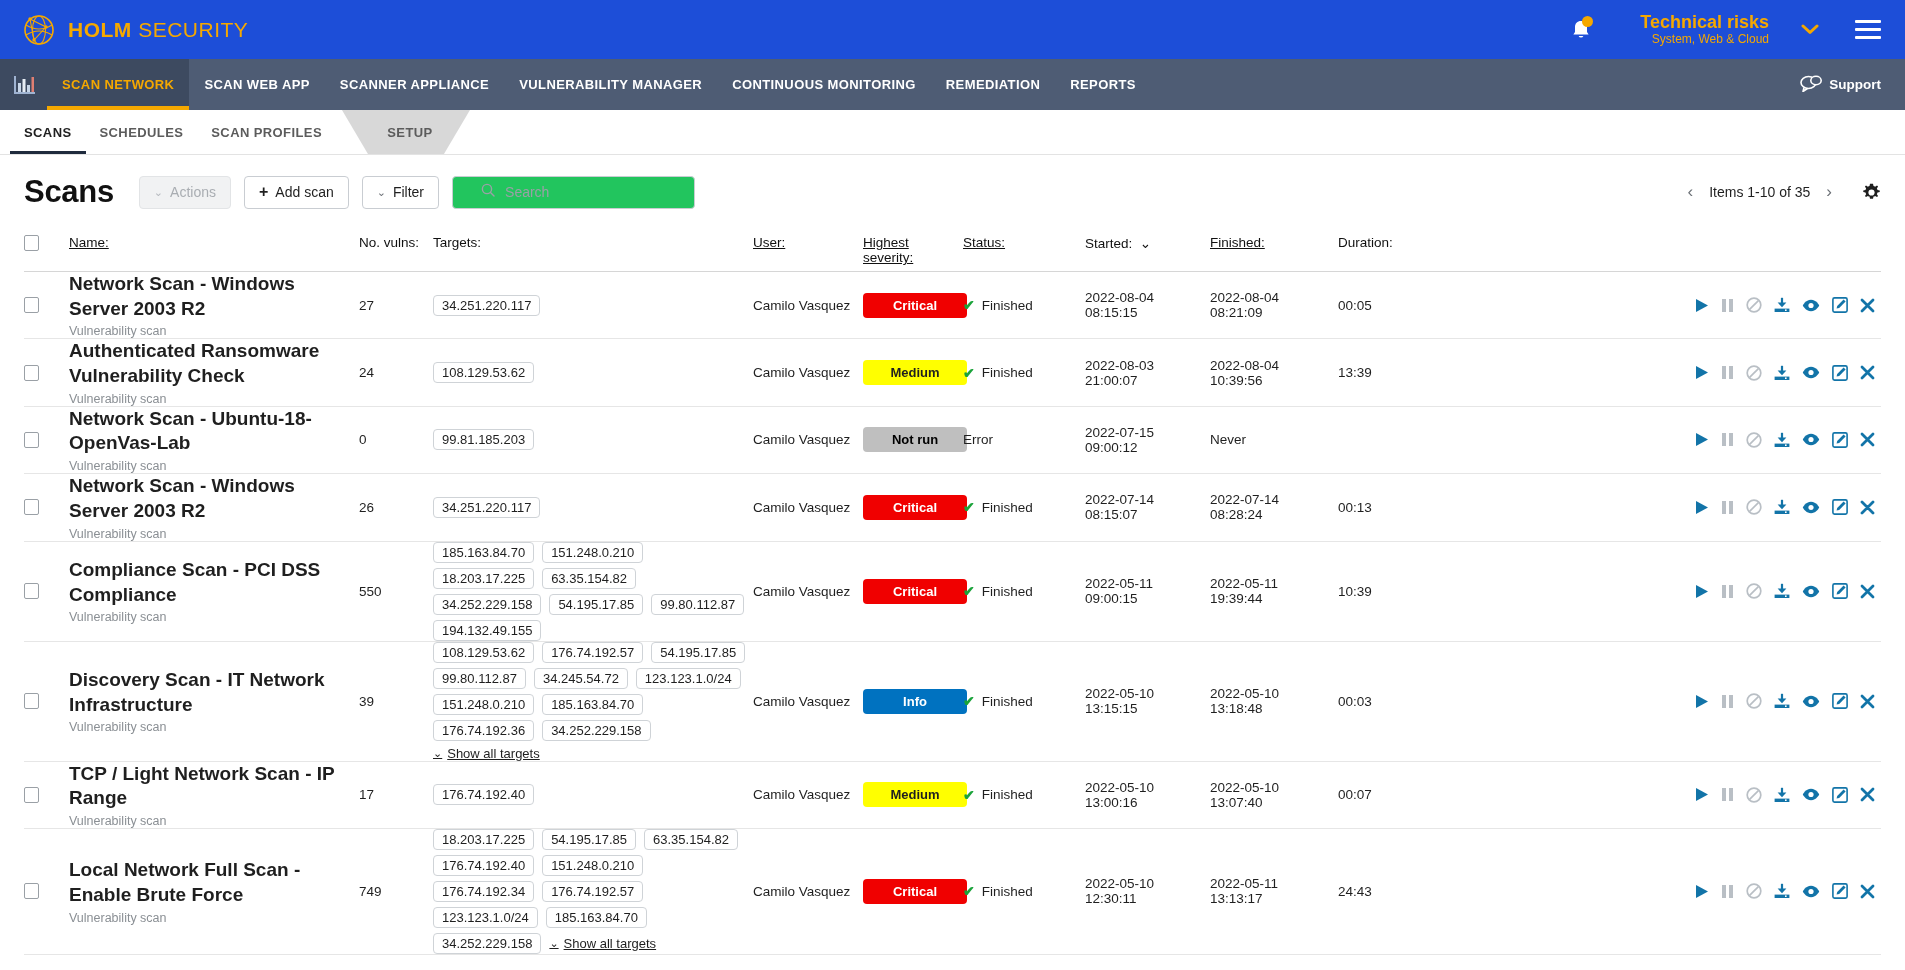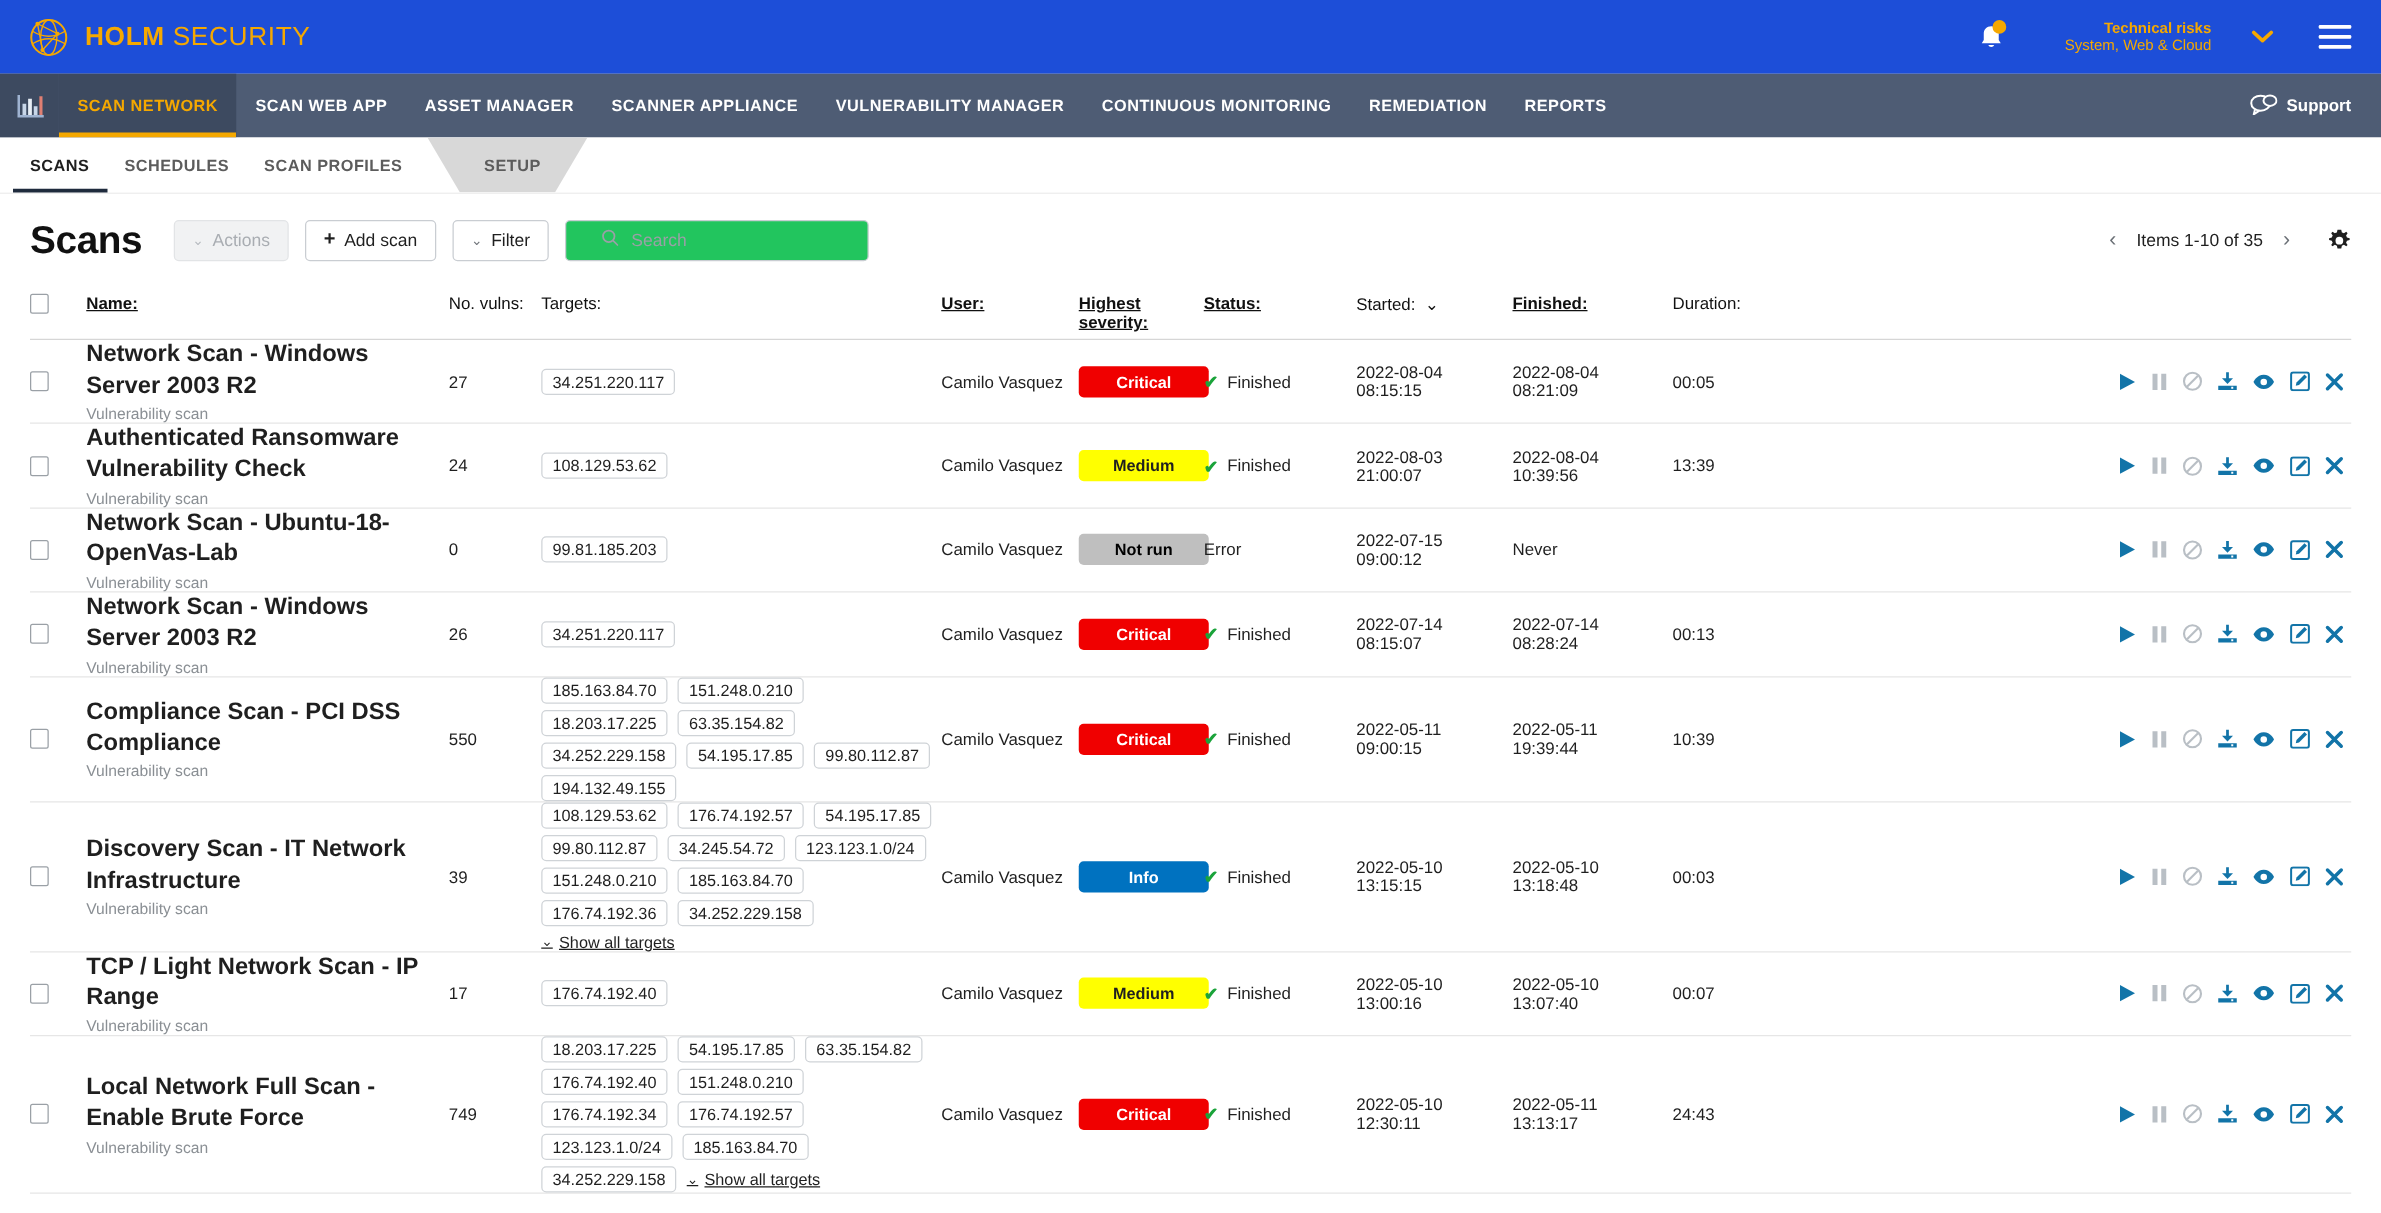--- a/index.html
+++ b/index.html
@@ -28,21 +28,21 @@
   .brand-text .thin { font-weight:normal; }
   .topbar-right {
     margin-left:auto; display:flex; align-items:center; gap:0px; padding-right:24px;
   }
   .bell-wrap { position:relative; width:46px; height:40px; display:flex; align-items:center; justify-content:center; }
   .bell-dot {
     position:absolute; top:6px; right:11px; width:11px; height:11px;
     background:#f5a800; border-radius:50%;
   }
   .org-block { text-align:right; padding-right:6px; margin-left:36px; line-height:1.15; }
-  .org-name { color:#f5a800; font-size:12px; font-weight:bold; }
+  .org-name { color:#f5a800; font-size:18px; font-weight:bold; }
   .org-sub { color:#f5a800; font-size:12px; }
   .org-caret { color:#f5a800; font-size:18px; padding:0 22px 0 26px; cursor:pointer; }
   .hamburger { width:26px; display:flex; flex-direction:column; gap:5px; cursor:pointer; margin-left:14px;}
   .hamburger span { display:block; height:3px; background:#ffffff; border-radius:1px; }
 
   
   .mainnav {
     height:51px; background:#4e5c74; display:flex; align-items:stretch; position:relative;
   }
   .nav-dash {
@@ -117,21 +117,21 @@
   
   .table { width:100%; padding:0 24px; }
   .trow {
     display:flex; align-items:center;
     border-bottom:1px solid #e6e6e6;
   }
   .thead { border-bottom:1px solid #d6d6d6; height:42px; align-items:flex-start; }
   .thead .cell { padding-top:5px; }
   .cell { font-size:13.5px; color:#1f1f1f; padding-right:6px; }
   .th { font-size:13.5px; color:#111; }
-  .th.sortable { text-decoration:underline; cursor:pointer;font-weight:bold; }
+  .th.sortable { text-decoration:underline; cursor:pointer; }
   .c-check { width:45px; flex:none; display:flex; align-items:center; }
   .c-name  { width:290px; flex:none; }
   .c-vulns { width:74px;  flex:none; }
   .c-targets { width:320px; flex:none; }
   .c-user  { width:110px; flex:none; }
   .c-sev   { width:100px; flex:none; }
   .c-status{ width:122px; flex:none; }
   .c-started { width:125px; flex:none; }
   .c-finished{ width:128px; flex:none; }
   .c-duration{ width:90px;  flex:none; }
@@ -225,23 +225,20 @@
       <rect x="19.5" y="3" width="2.5" height="15" fill="#e07f72"></rect>
     </svg>
   </div>
   <div class="nav-item active">
       <span>SCAN NETWORK</span>
     </div>
   <div class="nav-item">
       <span>SCAN WEB APP</span>
     </div>
   <div class="nav-item">
-      <span>ASSET MANAGER</span>
-    </div>
-  <div class="nav-item">
       <span>SCANNER APPLIANCE</span>
     </div>
   <div class="nav-item">
       <span>VULNERABILITY MANAGER</span>
     </div>
   <div class="nav-item">
       <span>CONTINUOUS MONITORING</span>
     </div>
   <div class="nav-item">
       <span>REMEDIATION</span>

